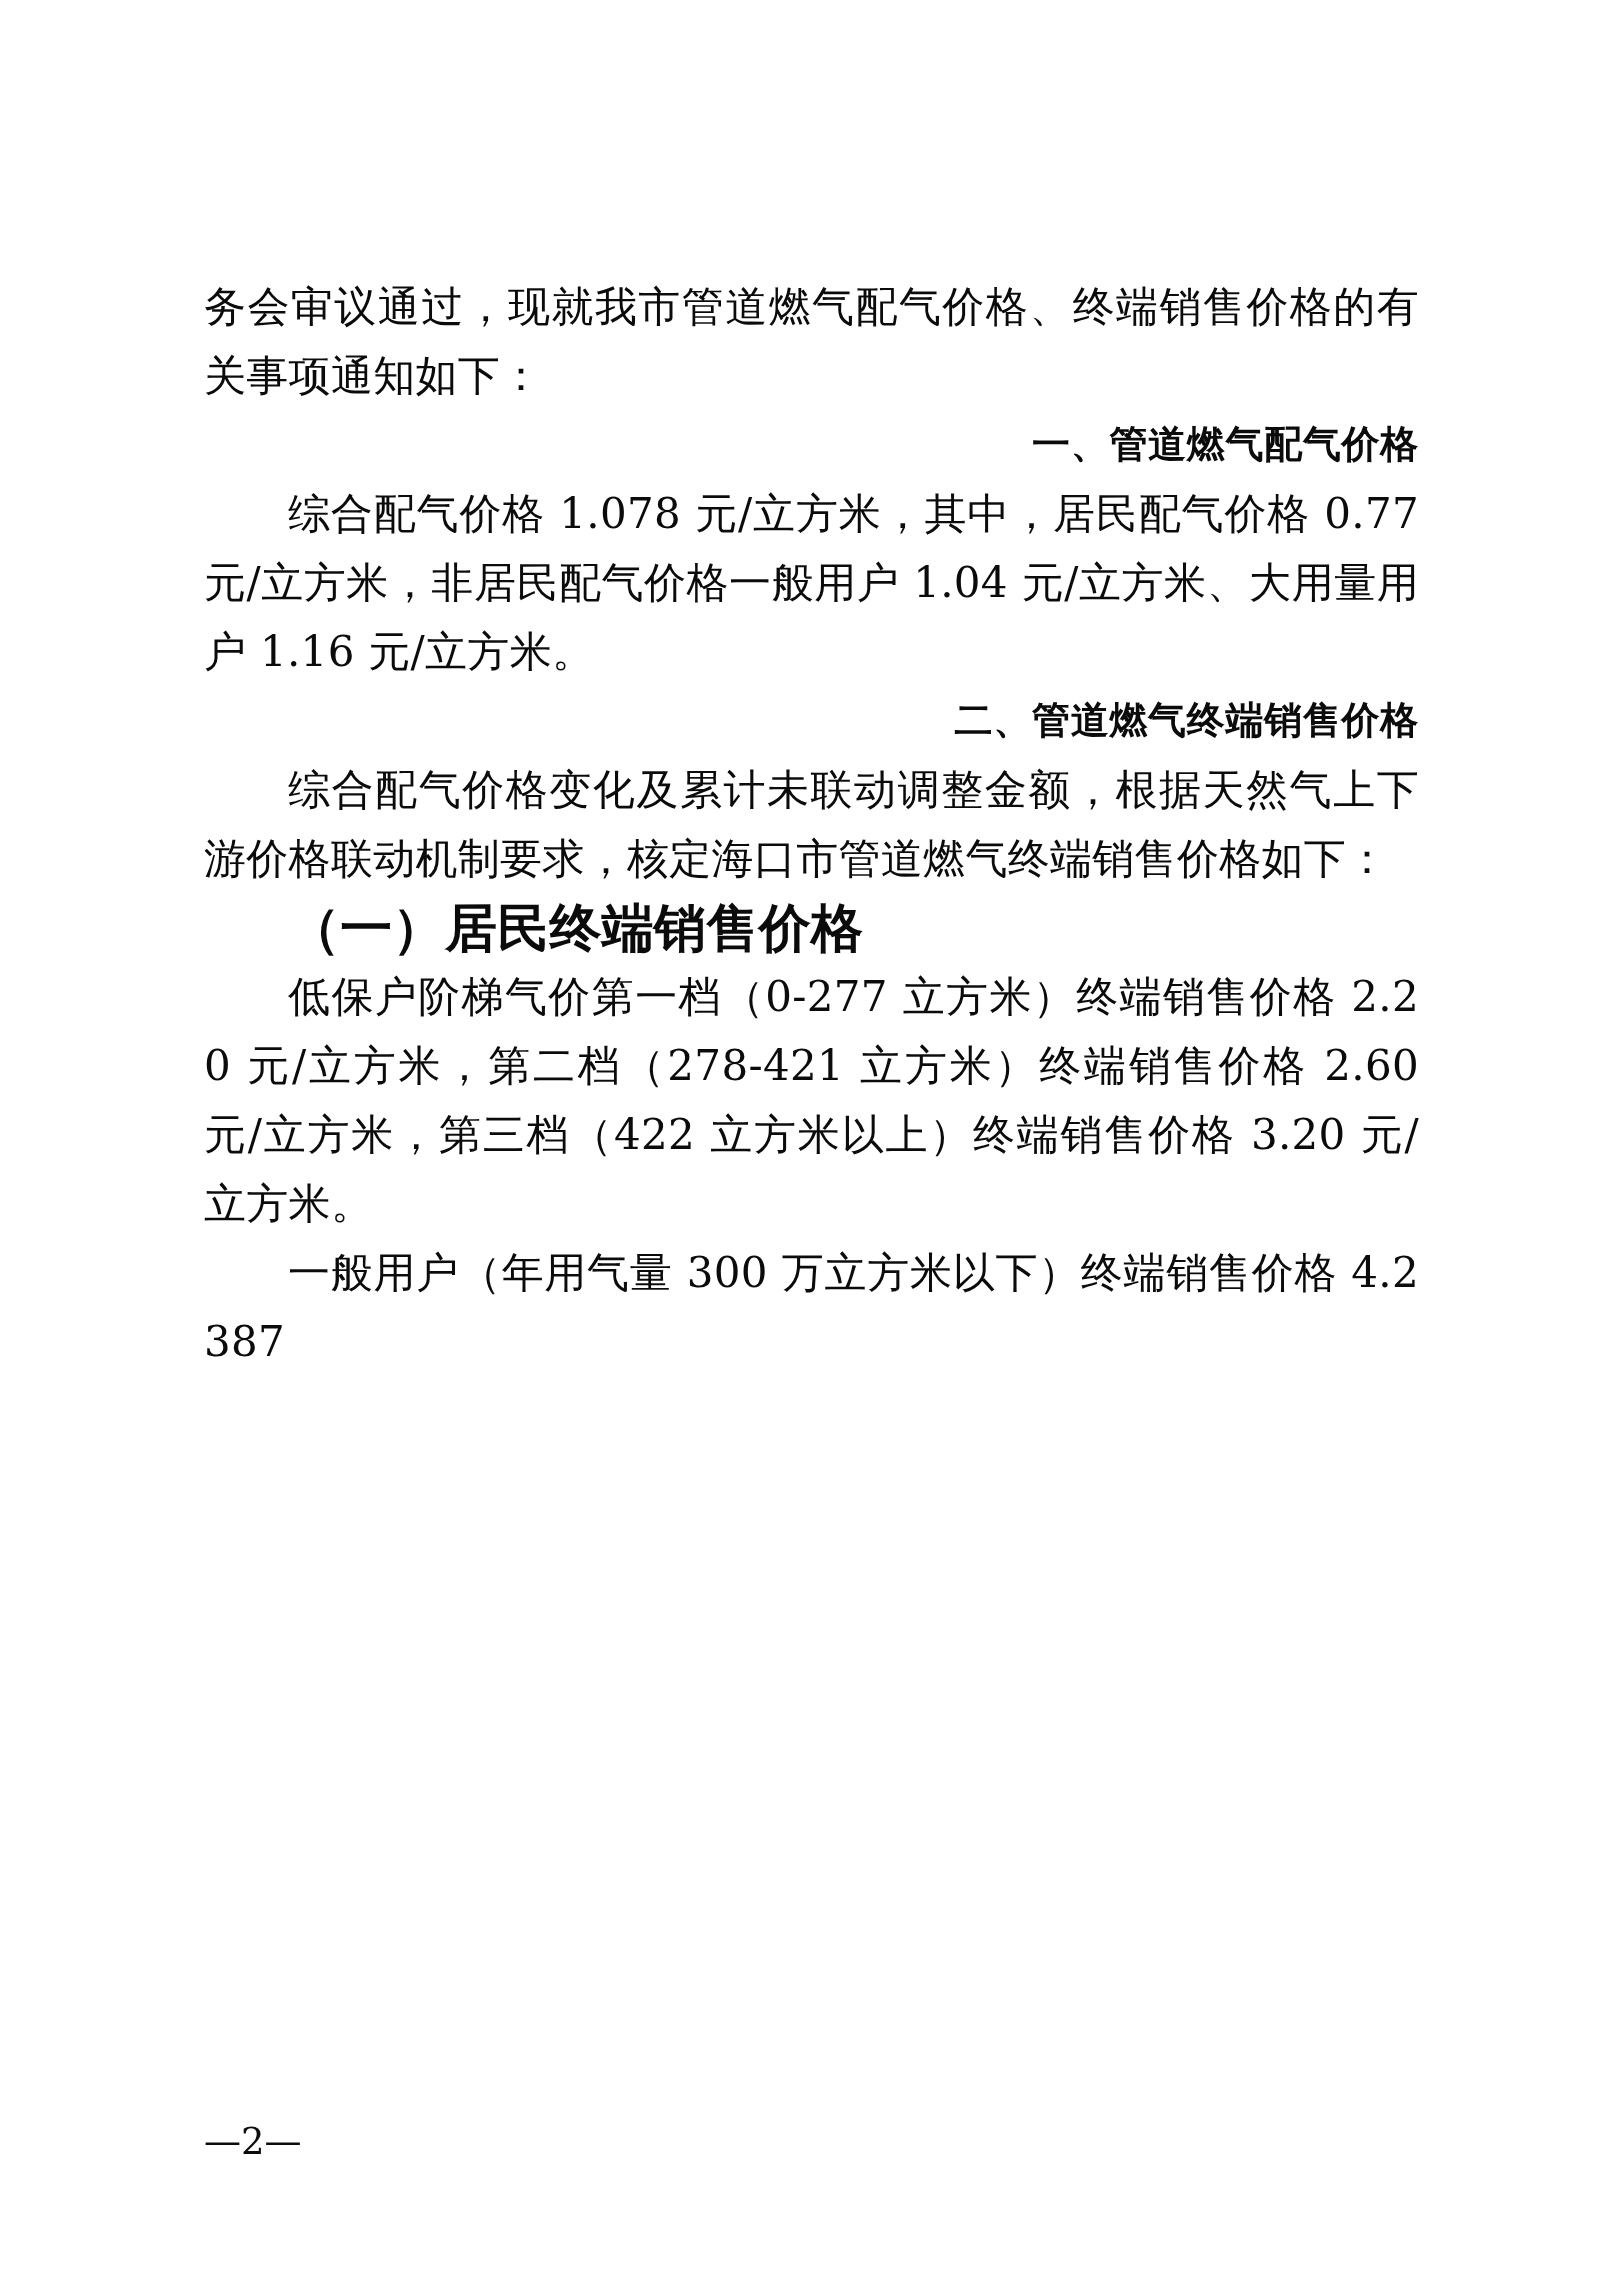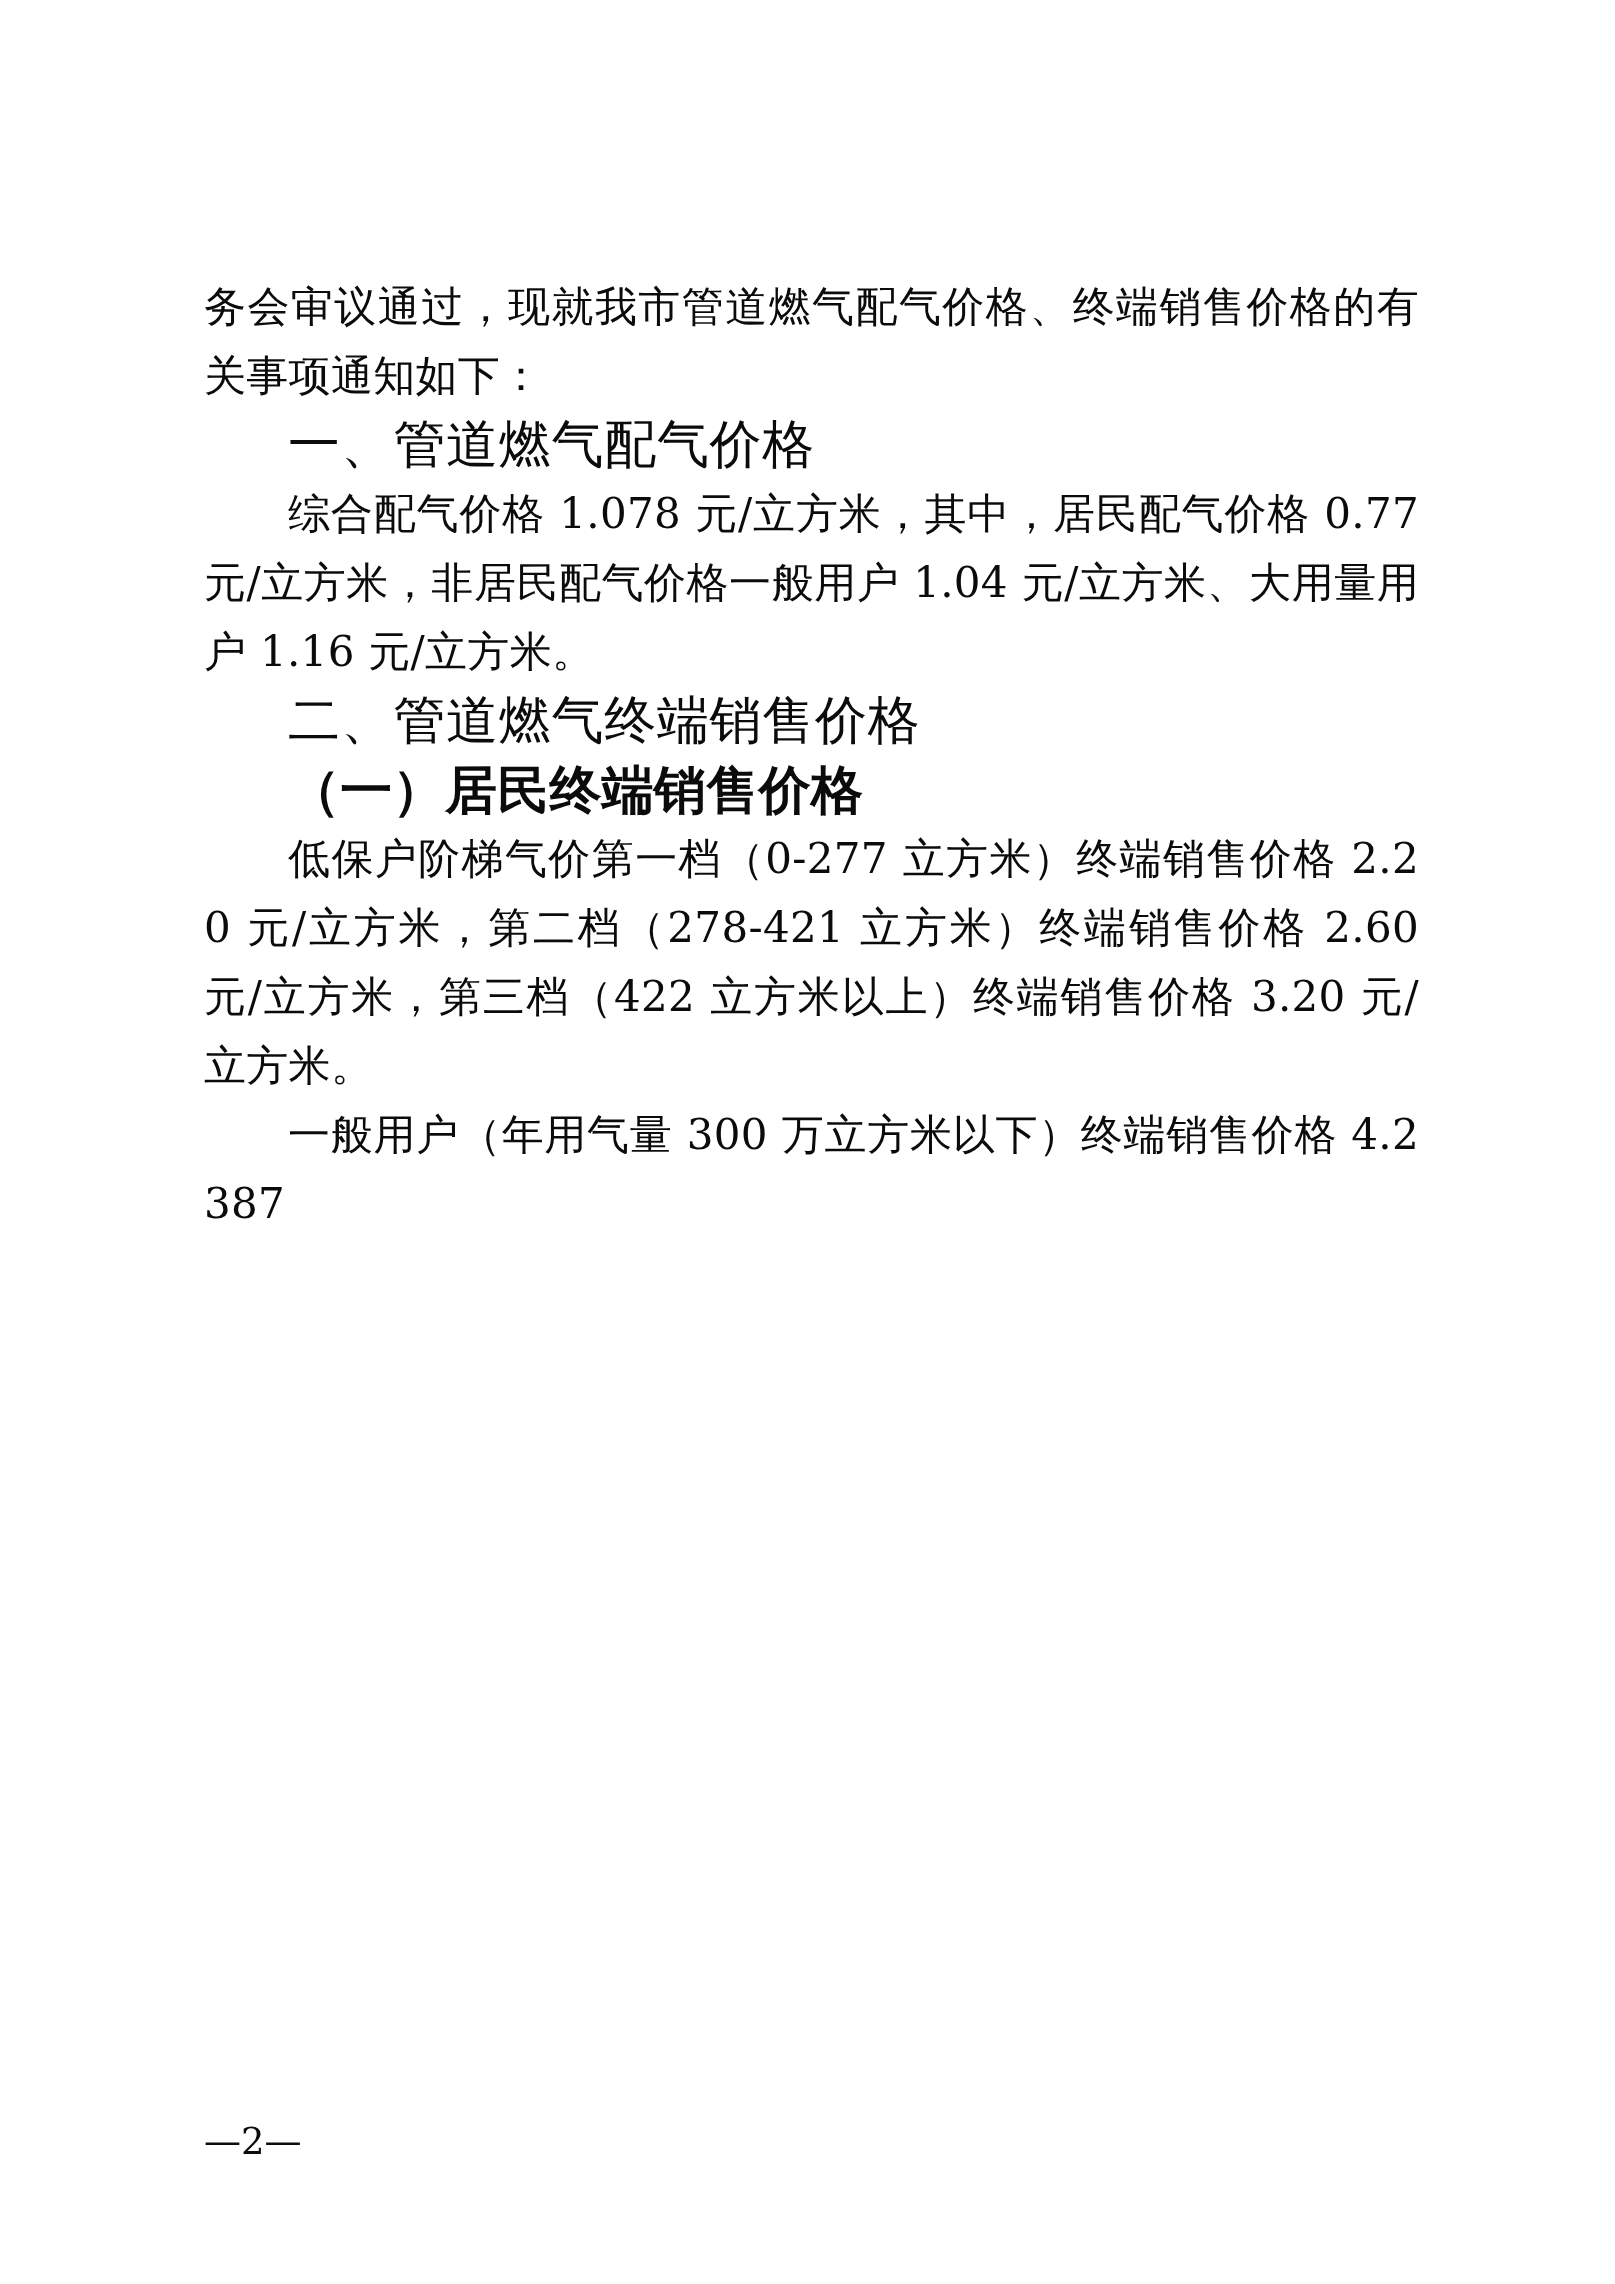--- a/index.html
+++ b/index.html
@@ -34,27 +34,28 @@
     letter-spacing: 0.3px;
     text-align: justify;
     text-justify: inter-ideograph;
     margin: 0 0 0 0;
     word-break: break-all;
   }
   .indent {
     text-indent: 84px;
   }
   .heading {
-    font-size: 52px;
+    font-size: 38px;
     line-height: 69px;
-    font-weight: normal;
+    font-weight: bold;
     font-family: "DejaVu Sans", "Liberation Sans", sans-serif;
     text-indent: 84px;
     margin: 0;
     letter-spacing: 0.7px;
+    text-align: right;
   }
   .subheading {
     font-size: 52px;
     line-height: 69px;
     font-weight: bold;
     font-family: "DejaVu Serif", "Liberation Serif", serif;
     text-indent: 84px;
     margin: 0;
     letter-spacing: 0.3px;
   }
@@ -79,20 +80,21 @@
   <div class="content">
 
     <p class="para block">务会审议通过，现就我市管道燃气配气价格、终端销售价格的有关事项通知如下：</p>
 
     <p class="heading block">一、管道燃气配气价格</p>
 
     <p class="para indent block">综合配气价格 1.078 元/立方米，其中，居民配气价格 0.77 元/立方米，非居民配气价格一般用户 1.04 元/立方米、大用量用户 1.16 元/立方米。</p>
 
     <p class="heading block">二、管道燃气终端销售价格</p>
 
+    <p class="para indent block">综合配气价格变化及累计未联动调整金额，根据天然气上下游价格联动机制要求，核定海口市管道燃气终端销售价格如下：</p>
 
     <p class="subheading block">（一）居民终端销售价格</p>
 
 
 
     <p class="para indent block">低保户阶梯气价第一档（0-277 立方米）终端销售价格 2.20 元/立方米，第二档（278-421 立方米）终端销售价格 2.60 元/立方米，第三档（422 立方米以上）终端销售价格 3.20 元/立方米。</p>
 
 
     <p class="para indent block">一般用户（年用气量 300 万立方米以下）终端销售价格 4.2387</p>
 

